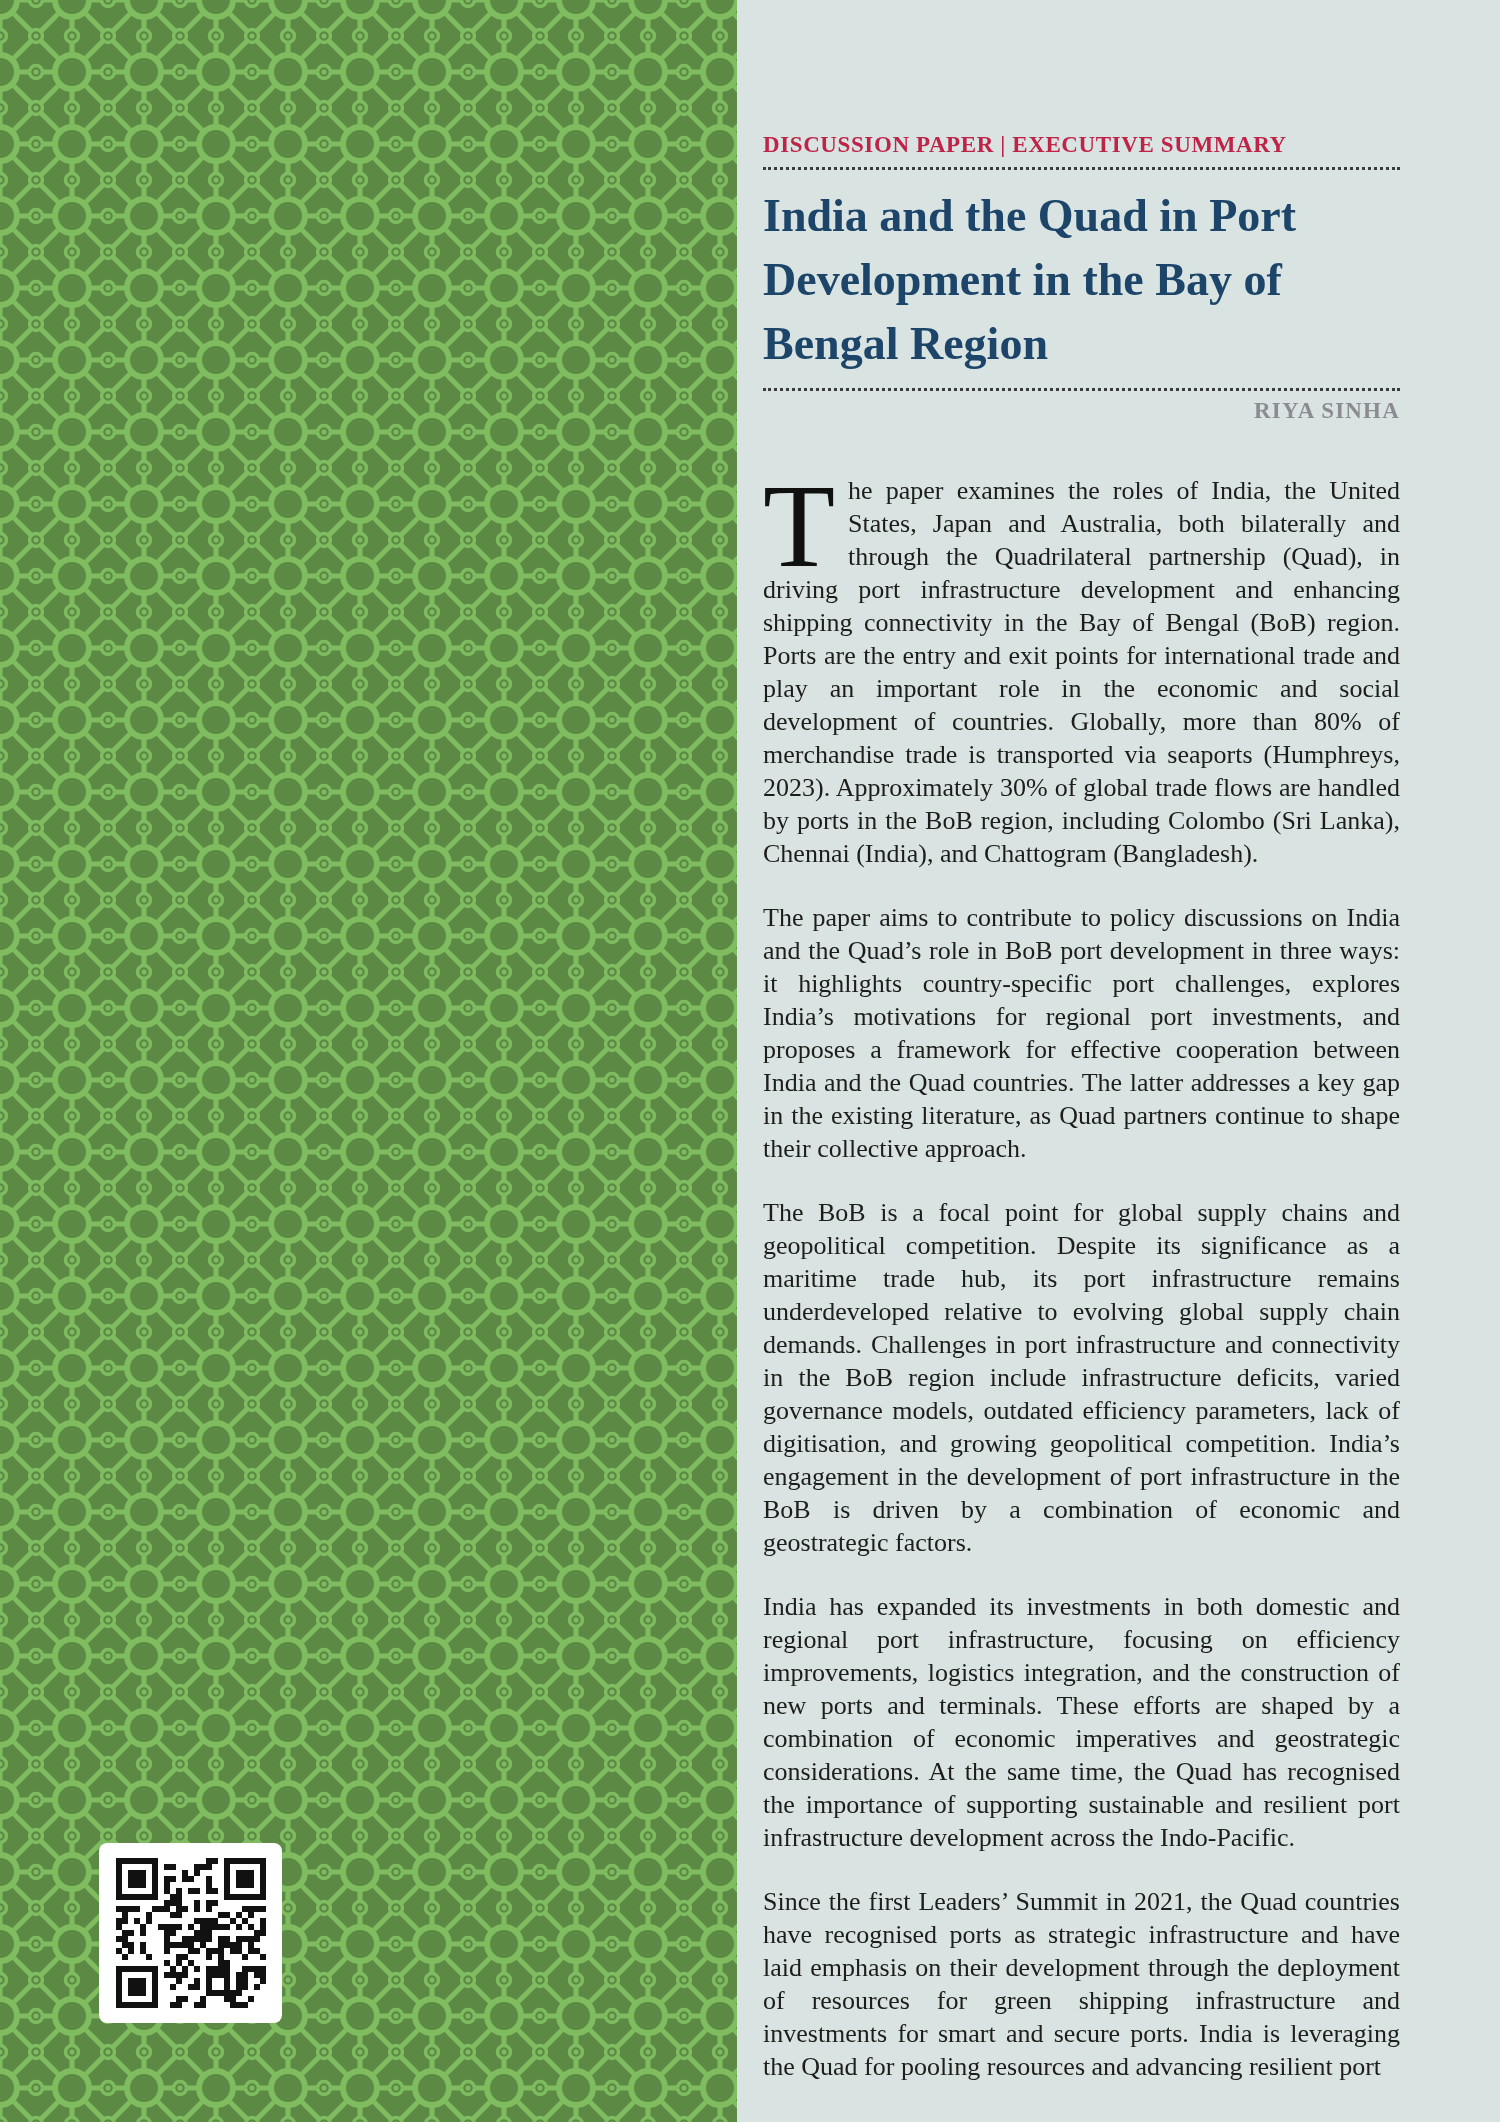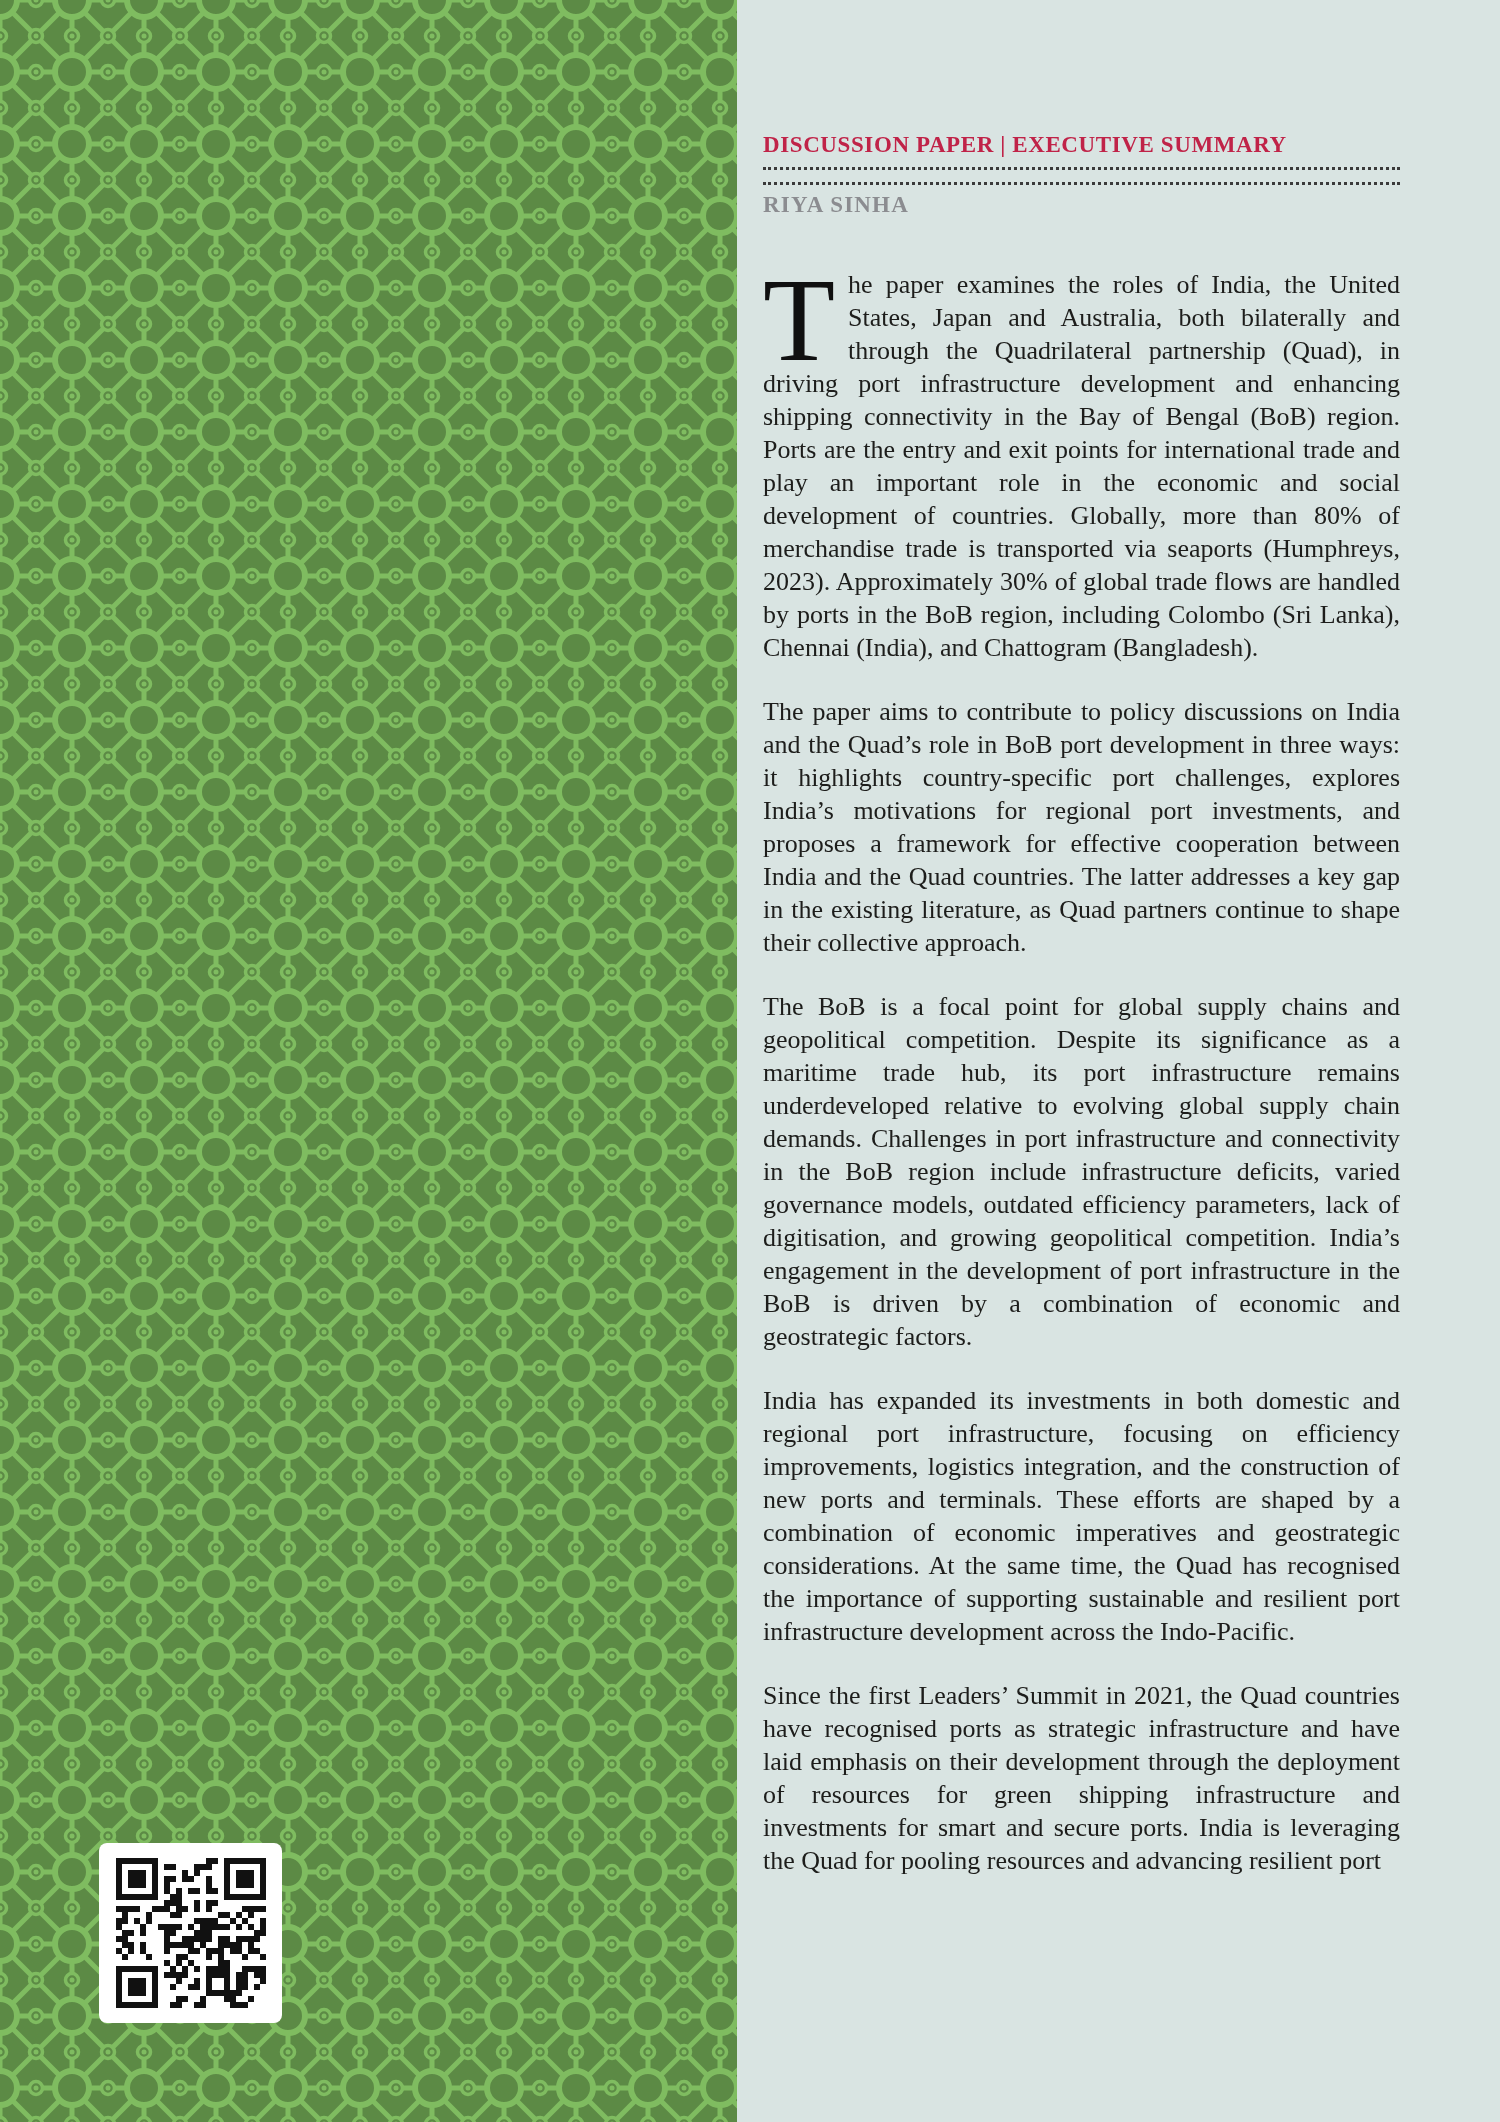--- a/index.html
+++ b/index.html
@@ -36,21 +36,21 @@
   }
   .title{
     margin:14px 0 0 0;
     color:var(--title-blue,#1c4569);
     font-size:46px;line-height:64px;font-weight:700;
   }
   .rule-author{margin-top:12px;}
   .author{
     margin-top:7px;
     color:var(--author-gray,#8b8c90);
-    font-size:23px;line-height:26px;font-weight:700;letter-spacing:1.2px;
+    font-size:23px;line-height:26px;font-weight:700;letter-spacing:1.2px;text-align:right;
   }
 
   .body-text{margin-top:50px;}
   .body-text p{
     margin:0 0 31px 0;
     color:var(--body-text,#1d1d1b);
     font-size:26px;line-height:33px;
     text-align:justify;
   }
   .body-text p:last-child{margin-bottom:0;}
@@ -319,20 +319,21 @@
         <rect x="2" y="20" width="3" height="3" fill="#111111"></rect>
       </svg>
   </div>
 
   <div class="content">
 
     <div class="eyebrow">DISCUSSION PAPER | EXECUTIVE SUMMARY</div>
 
     <div class="dotted-rule"></div>
 
+    <h1 class="title">India and the Quad in Port Development in the Bay of Bengal Region</h1>
 
     <div class="dotted-rule rule-author"></div>
 
     <div class="author">RIYA SINHA</div>
 
     <div class="body-text">
       <p><span class="dropcap">T</span><span>he paper examines the roles of India, the United States, Japan and Australia, both bilaterally and through the Quadrilateral partnership (Quad), in driving port infrastructure development and enhancing shipping connectivity in the Bay of Bengal (BoB) region. Ports are the entry and exit points for international trade and play an important role in the economic and social development of countries. Globally, more than 80% of merchandise trade is transported via seaports (Humphreys, 2023). Approximately 30% of global trade flows are handled by ports in the BoB region, including Colombo (Sri Lanka), Chennai (India), and Chattogram (Bangladesh).</span></p>
       <p>The paper aims to contribute to policy discussions on India and the Quad’s role in BoB port development in three ways: it highlights country-specific port challenges, explores India’s motivations for regional port investments, and proposes a framework for effective cooperation between India and the Quad countries. The latter addresses a key gap in the existing literature, as Quad partners continue to shape their collective approach.</p>
       <p>The BoB is a focal point for global supply chains and geopolitical competition. Despite its significance as a maritime trade hub, its port infrastructure remains underdeveloped relative to evolving global supply chain demands. Challenges in port infrastructure and connectivity in the BoB region include infrastructure deficits, varied governance models, outdated efficiency parameters, lack of digitisation, and growing geopolitical competition. India’s engagement in the development of port infrastructure in the BoB is driven by a combination of economic and geostrategic factors.</p>
       <p>India has expanded its investments in both domestic and regional port infrastructure, focusing on efficiency improvements, logistics integration, and the construction of new ports and terminals. These efforts are shaped by a combination of economic imperatives and geostrategic considerations. At the same time, the Quad has recognised the importance of supporting sustainable and resilient port infrastructure development across the Indo-Pacific.</p>

